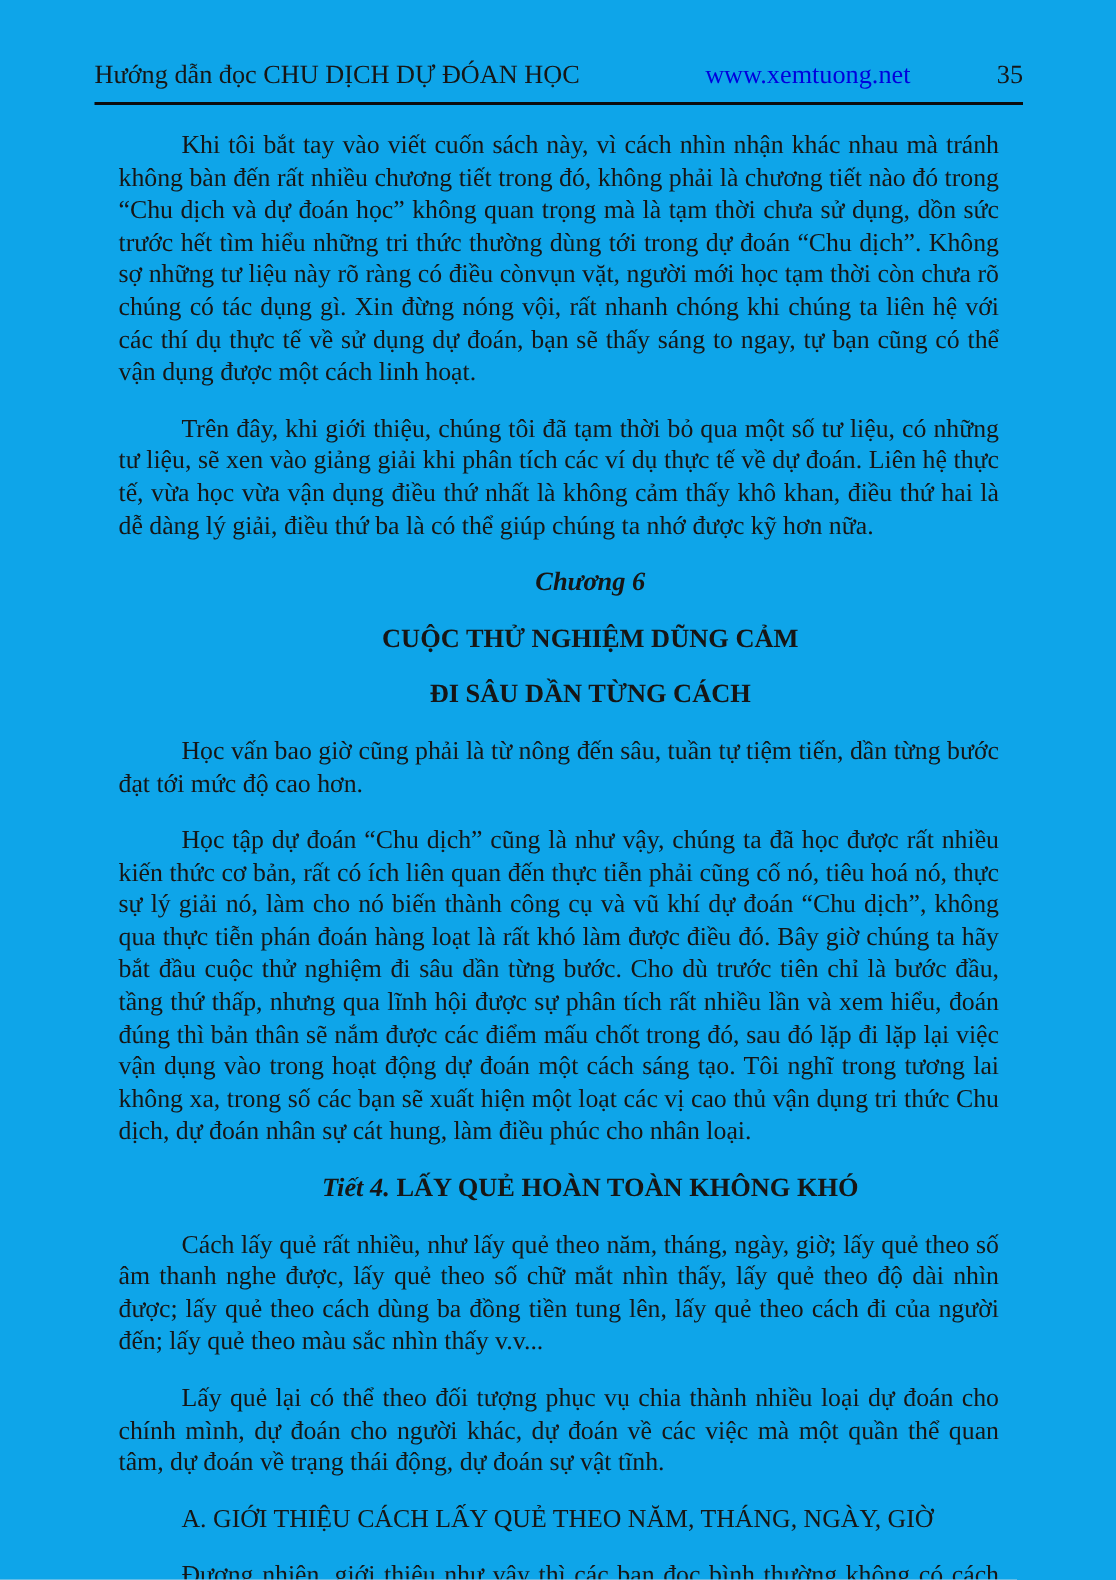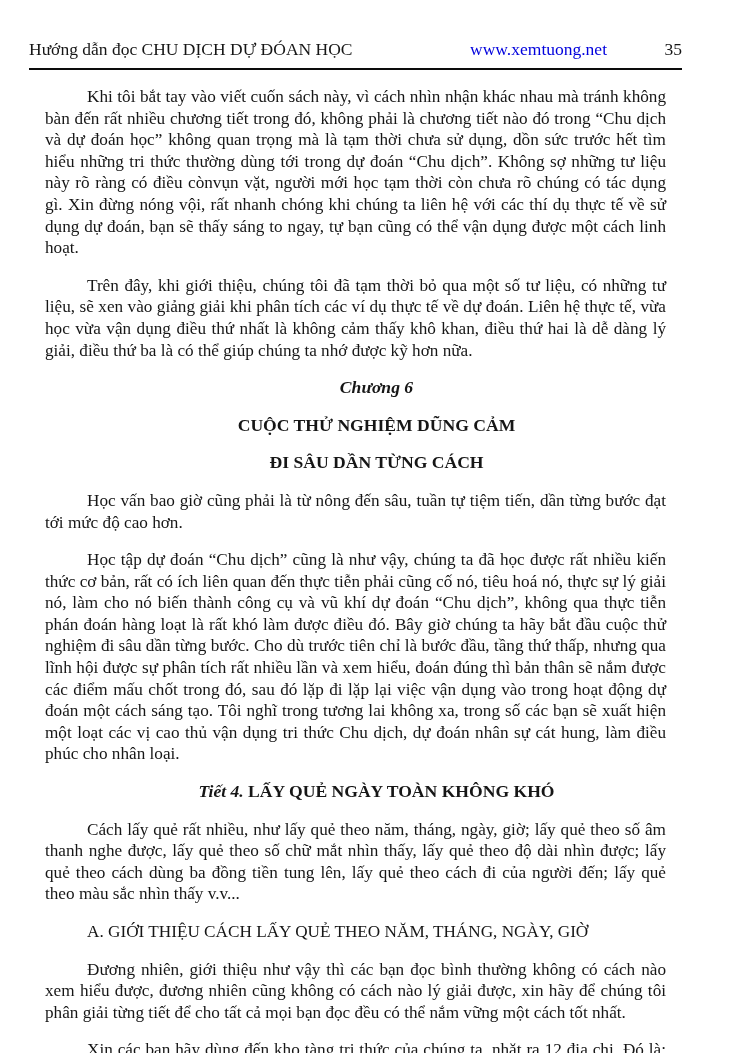--- a/index.html
+++ b/index.html
@@ -1,25 +1,25 @@
 <!DOCTYPE html>
 <html><head>
 <meta charset="utf-8">
 <style>
   html,body{margin:0;padding:0;}
   body{background:#e8e8e8;}
   .page{
     position:relative;
     width:744px;height:1053px;
     margin:0 auto;
-    background:#ffffff;
+    background:#0ea5e9;
     font-family:"Liberation Serif","DejaVu Serif",serif;
     color:#161616;
     box-sizing:border-box;
-    padding:38px 62px 0 29px;
+    padding:38px 62px 0 63px;
     overflow:hidden;
   }
   .page-header{
     display:flex;
     align-items:baseline;
     justify-content:space-between;
     font-size:17.5px;
     line-height:22px;
     white-space:nowrap;
   }
@@ -78,24 +78,25 @@
     <p>Trên đây, khi giới thiệu, chúng tôi đã tạm thời bỏ qua một số tư liệu, có những tư liệu, sẽ xen vào giảng giải khi phân tích các ví dụ thực tế về dự đoán. Liên hệ thực tế, vừa học vừa vận dụng điều thứ nhất là không cảm thấy khô khan, điều thứ hai là dễ dàng lý giải, điều thứ ba là có thể giúp chúng ta nhớ được kỹ hơn nữa.</p>
 
     <p class="h-center h-italic">Chương 6</p>
     <p class="h-center">CUỘC THỬ NGHIỆM DŨNG CẢM</p>
     <p class="h-center">ĐI SÂU DẦN TỪNG CÁCH</p>
 
     <p>Học vấn bao giờ cũng phải là từ nông đến sâu, tuần tự tiệm tiến, dần từng bước đạt tới mức độ cao hơn.</p>
 
     <p>Học tập dự đoán “Chu dịch” cũng là như vậy, chúng ta đã học được rất nhiều kiến thức cơ bản, rất có ích liên quan đến thực tiễn phải cũng cố nó, tiêu hoá nó, thực sự lý giải nó, làm cho nó biến thành công cụ và vũ khí dự đoán “Chu dịch”, không qua thực tiễn phán đoán hàng loạt là rất khó làm được điều đó. Bây giờ chúng ta hãy bắt đầu cuộc thử nghiệm đi sâu dần từng bước. Cho dù trước tiên chỉ là bước đầu, tầng thứ thấp, nhưng qua lĩnh hội được sự phân tích rất nhiều lần và xem hiểu, đoán đúng thì bản thân sẽ nắm được các điểm mấu chốt trong đó, sau đó lặp đi lặp lại việc vận dụng vào trong hoạt động dự đoán một cách sáng tạo. Tôi nghĩ trong tương lai không xa, trong số các bạn sẽ xuất hiện một loạt các vị cao thủ vận dụng tri thức Chu dịch, dự đoán nhân sự cát hung, làm điều phúc cho nhân loại.</p>
 
-    <p class="h-center section-head"><span class="sec-label">Tiết 4.</span><span class="sec-title"> LẤY QUẺ NGÀY TOÀN KHÔNG KHÓ</span></p>
+    <p class="h-center section-head"><span class="sec-label">Tiết 4.</span><span class="sec-title"> LẤY QUẺ HOÀN TOÀN KHÔNG KHÓ</span></p>
 
     <p>Cách lấy quẻ rất nhiều, như lấy quẻ theo năm, tháng, ngày, giờ; lấy quẻ theo số âm thanh nghe được, lấy quẻ theo số chữ mắt nhìn thấy, lấy quẻ theo độ dài nhìn được; lấy quẻ theo cách dùng ba đồng tiền tung lên, lấy quẻ theo cách đi của người đến; lấy quẻ theo màu sắc nhìn thấy v.v...</p>
 
+    <p>Lấy quẻ lại có thể theo đối tượng phục vụ chia thành nhiều loại dự đoán cho chính mình, dự đoán cho người khác, dự đoán về các việc mà một quần thể quan tâm, dự đoán về trạng thái động, dự đoán sự vật tĩnh.</p>
 
     <p class="subsection">A.  GIỚI THIỆU CÁCH LẤY QUẺ THEO NĂM, THÁNG, NGÀY, GIỜ</p>
 
 
     <p>Đương nhiên, giới thiệu như vậy thì các bạn đọc bình thường không có cách nào xem hiểu được, đương nhiên cũng không có cách nào lý giải được, xin hãy để chúng tôi phân giải từng tiết để cho tất cả mọi bạn đọc đều có thể nắm vững một cách tốt nhất.</p>
 
 
     <p>Xin các bạn hãy dùng đến kho tàng tri thức của chúng ta, nhặt ra 12 địa chi. Đó là: Tý, sửu, dần, mão, thìn, tị, ngọ, mùi, thân, dậu, tuất, hợi.</p>
 
   </div>

